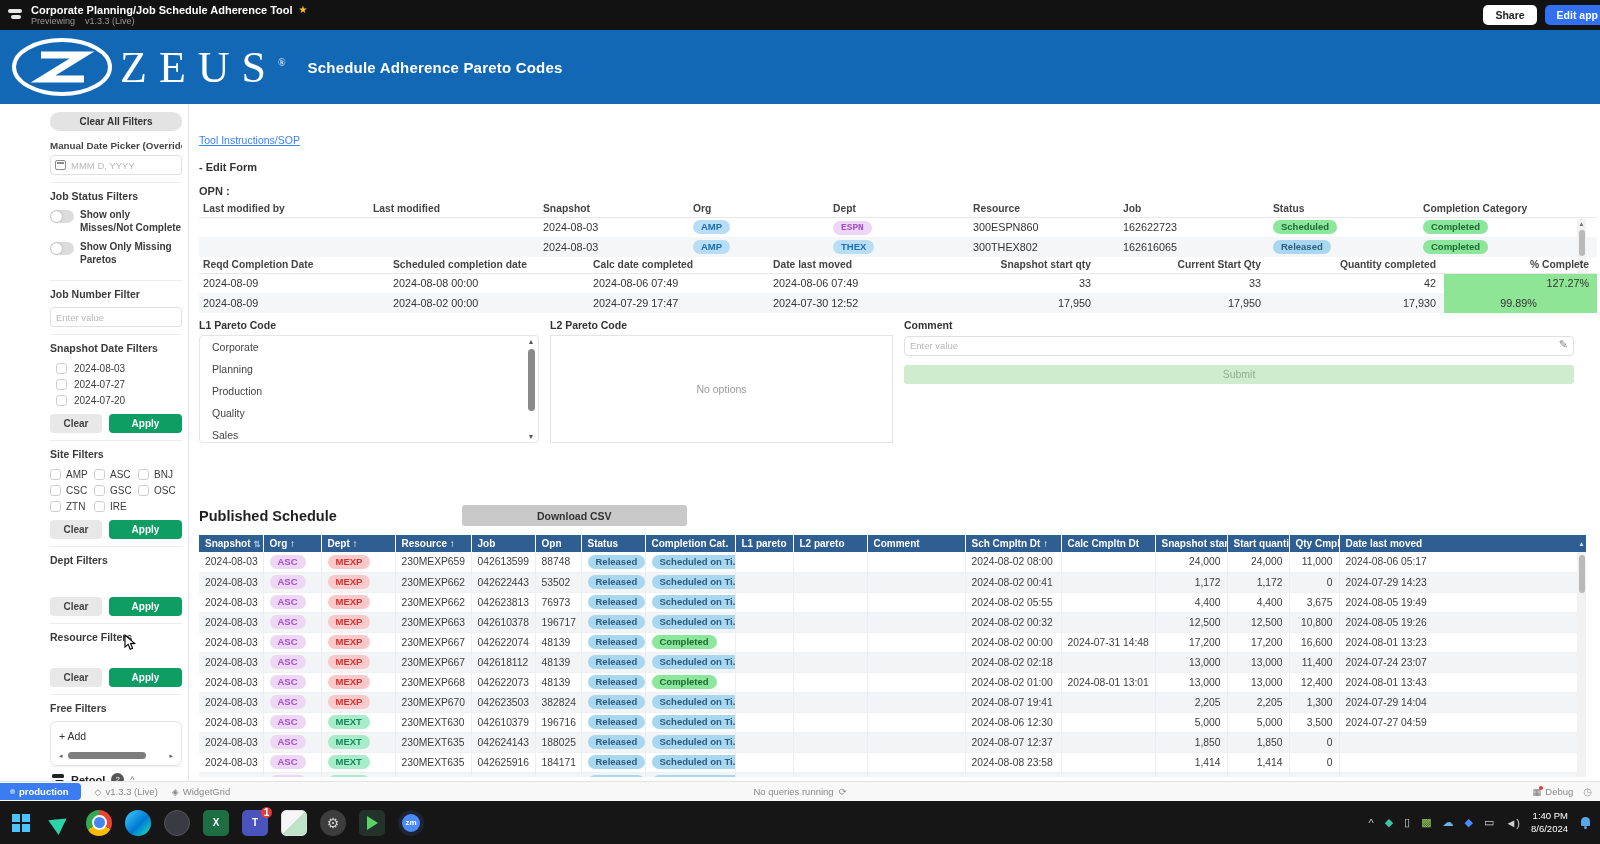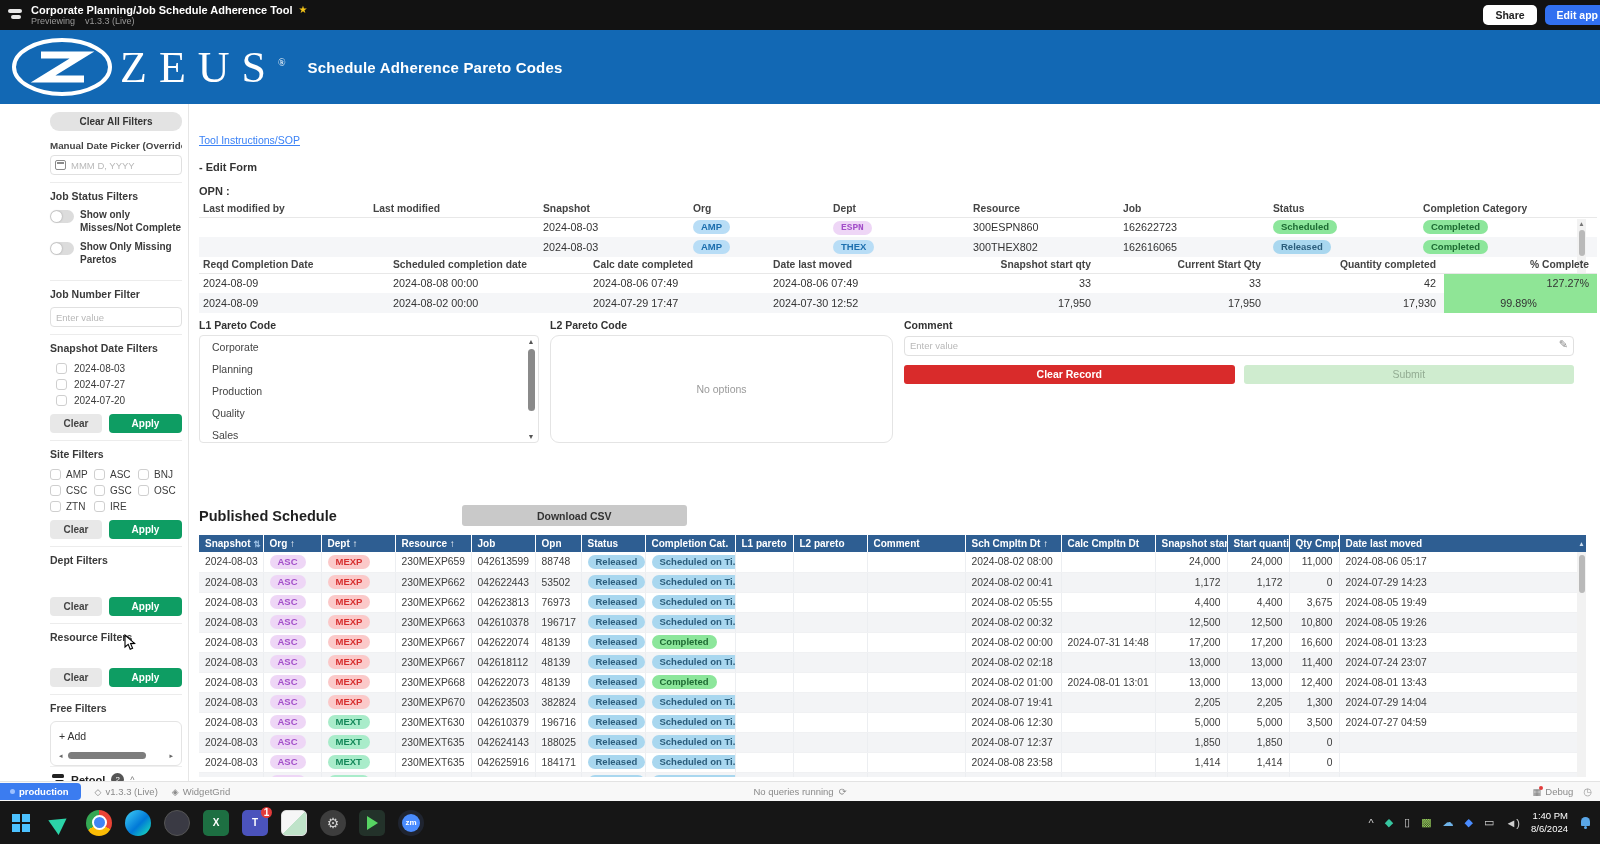--- a/index.html
+++ b/index.html
@@ -88,21 +88,21 @@
 
   .pareto-row { display:flex; gap:11px; margin-top:6px; align-items:flex-start; }
   .pareto-col1 { width:340px; } .pareto-col2 { width:343px; } .pareto-col3 { flex:1; padding-right:12px; }
   .pareto-label { font-size:10.5px; font-weight:bold; color:#333; margin-bottom:4px; }
   .listbox { border:1px solid #e4e4e4; border-radius:4px; height:108px; position:relative; overflow:hidden; padding-right:14px; }
   .lb-option { font-size:10.5px; color:#444; padding:5px 0 5px 12px; cursor:pointer; }
   .lb-rail { position:absolute; right:2px; top:2px; bottom:2px; width:10px; display:flex; flex-direction:column; align-items:center; }
   .lb-rail .arr { font-size:7px; color:#555; line-height:1; }
   .lb-rail .thumb { flex:0 0 62px; width:7px; background:#8a8a8a; border-radius:4px; margin:4px 0; }
   .lb-rail .sp { flex:1; }
-  .empty-box { border:1px solid #e4e4e4; border-radius:9px; height:108px; display:flex; align-items:center; justify-content:center; font-size:10.5px; color:#9a9a9a; }
+  .empty-box { border:1px solid #e4e4e4; border-radius:0; height:108px; display:flex; align-items:center; justify-content:center; font-size:10.5px; color:#9a9a9a; }
   .comment-inp { margin-bottom:9px; }
   .comment-inp input { height:20px; }
   .pencil { position:absolute; right:6px; top:3px; font-size:11px; color:#8a8a8a; }
   .action-row { display:flex; gap:9px; }
   .btn-clear-record { flex:1; background:#d92b2b; color:#fff; border:none; border-radius:3px; height:19px; font-size:10.5px; font-weight:bold; cursor:pointer; }
   .btn-submit { flex:1; background:#cfeccf; color:#93ac93; border:none; border-radius:3px; height:19px; font-size:10.5px; cursor:pointer; }
 
   .pub-header-row { display:flex; align-items:center; margin-top:62px; margin-bottom:9px; }
   .pub-title { font-size:14.5px; font-weight:bold; color:#1f1f1f; }
   .btn-downloadcsv { margin-left:125px; width:225px; background:#c9c9c9; border:none; border-radius:3px; height:21px; font-size:10.5px; font-weight:bold; color:#333; cursor:pointer; }
@@ -469,21 +469,20 @@
           <span>No options</span>
         </div>
       </div>
       <div class="pareto-col3">
         <div class="pareto-label">Comment</div>
         <div class="inp comment-inp">
           <input placeholder="Enter value" style="">
           <span class="pencil">✎</span>
         </div>
         <div class="action-row">
-          <button class="btn-clear-record">Clear Record</button>
           <button class="btn-submit">Submit</button>
         </div>
       </div>
     </div>
 
     <div class="pub-header-row">
       <span class="pub-title">Published Schedule</span>
       <button class="btn-downloadcsv">Download CSV</button>
     </div>
 

